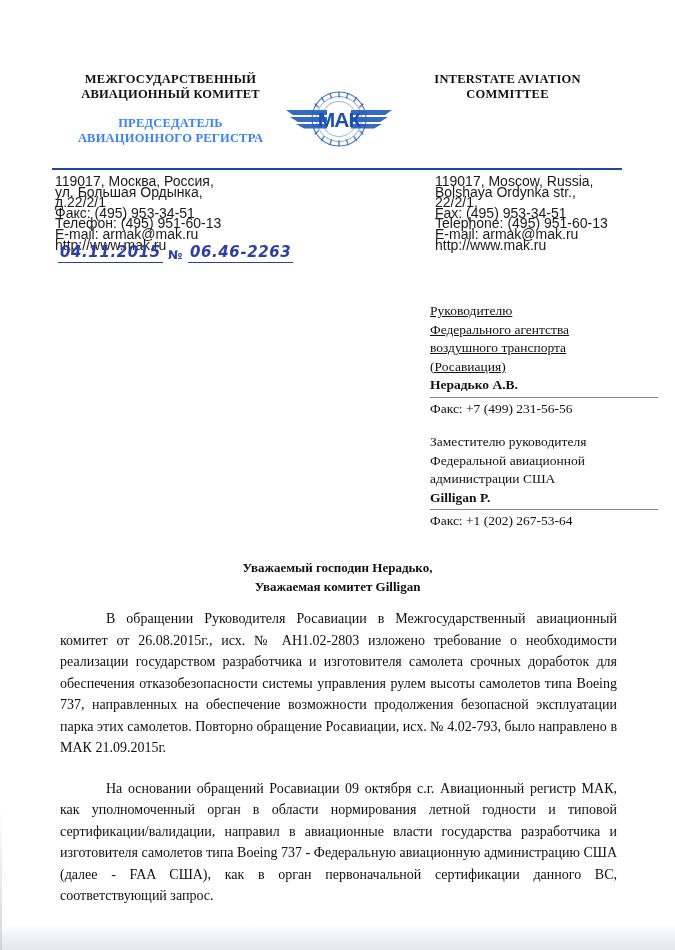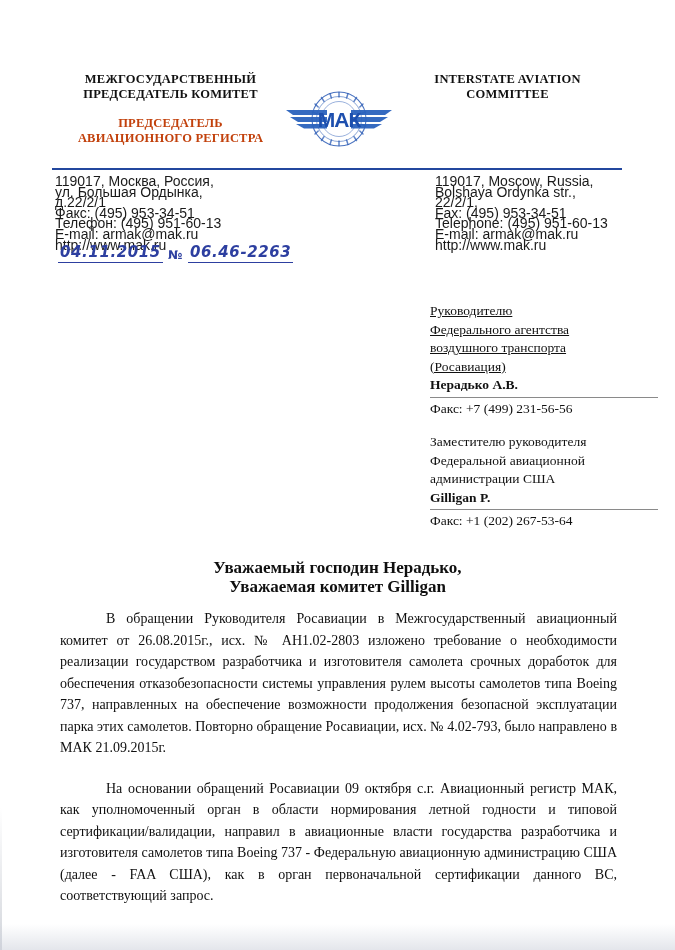--- a/index.html
+++ b/index.html
@@ -40,21 +40,21 @@
     letter-spacing: 0.2px;
     color: #111111;
   }
   .lh-role {
     margin-top: 14px;
     font-family: "Liberation Serif", serif;
     font-weight: bold;
     font-size: 12.5px;
     line-height: 15px;
     letter-spacing: 0.2px;
-    color: #c2410c;
+    color: #3b82f6;
   }
   .lh-role.en { color: #1c3f9b; }
 
   
   .logo-wrap {
     width: 112px;
     height: 78px;
     position: relative;
     flex: 0 0 auto;
     margin-top: 8px;
@@ -139,21 +139,21 @@
 
   
   .salutation {
     position: absolute;
     left: 55px;
     top: 558px;
     width: 565px;
     text-align: center;
     font-family: "Liberation Serif", serif;
     font-weight: bold;
-    font-size: 17px;
+    font-size: 13px;
     line-height: 19px;
     color: #0f0f0f;
   }
 
   
   .body-text {
     position: absolute;
     left: 60px;
     top: 608px;
     width: 557px;
@@ -190,21 +190,21 @@
 <div class="page">
 
   <div class="scan-edge-left"></div>
   <div class="scan-edge-bottom"></div>
 
   <div class="letterhead">
 
     <div class="lh-col">
       <div class="lh-org">
         <div>МЕЖГОСУДАРСТВЕННЫЙ</div>
-        <div>ПРЕДСЕДАТЕЛЬ КОМИТЕТ</div>
+        <div>АВИАЦИОННЫЙ КОМИТЕТ</div>
       </div>
       <div class="lh-role">
         <div>ПРЕДСЕДАТЕЛЬ</div>
         <div>АВИАЦИОННОГО РЕГИСТРА</div>
       </div>
     </div>
 
     <div class="logo-wrap">
       <svg width="112" height="78" viewBox="0 0 112 78">
         <g stroke="#2a5bb5" fill="none">

